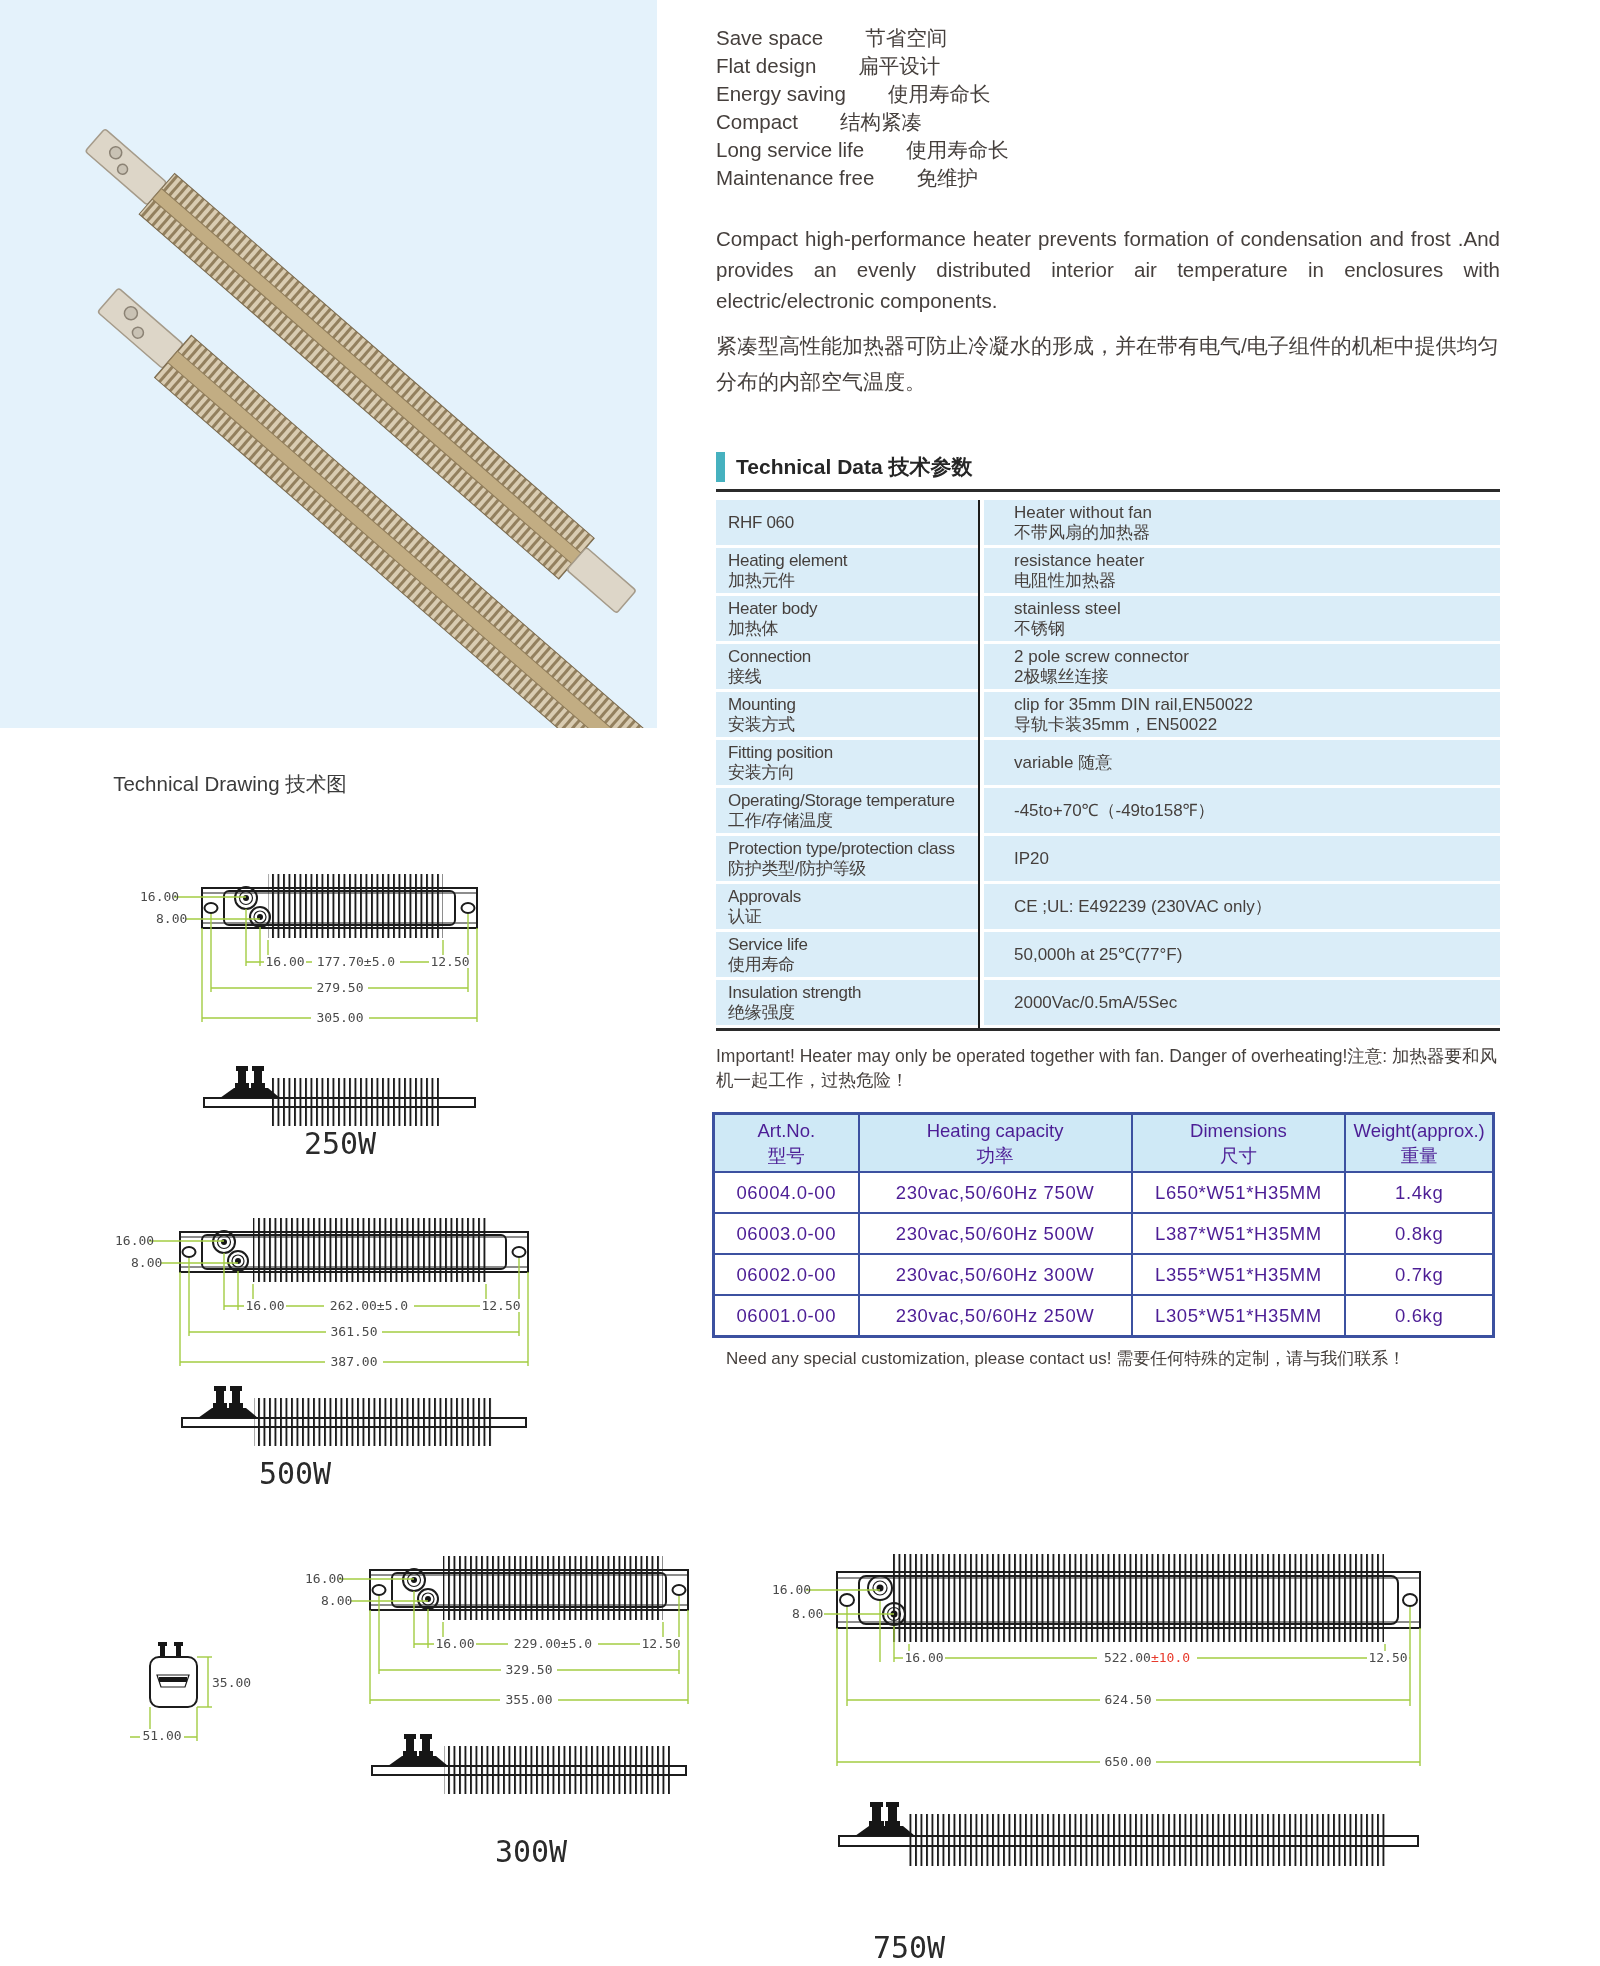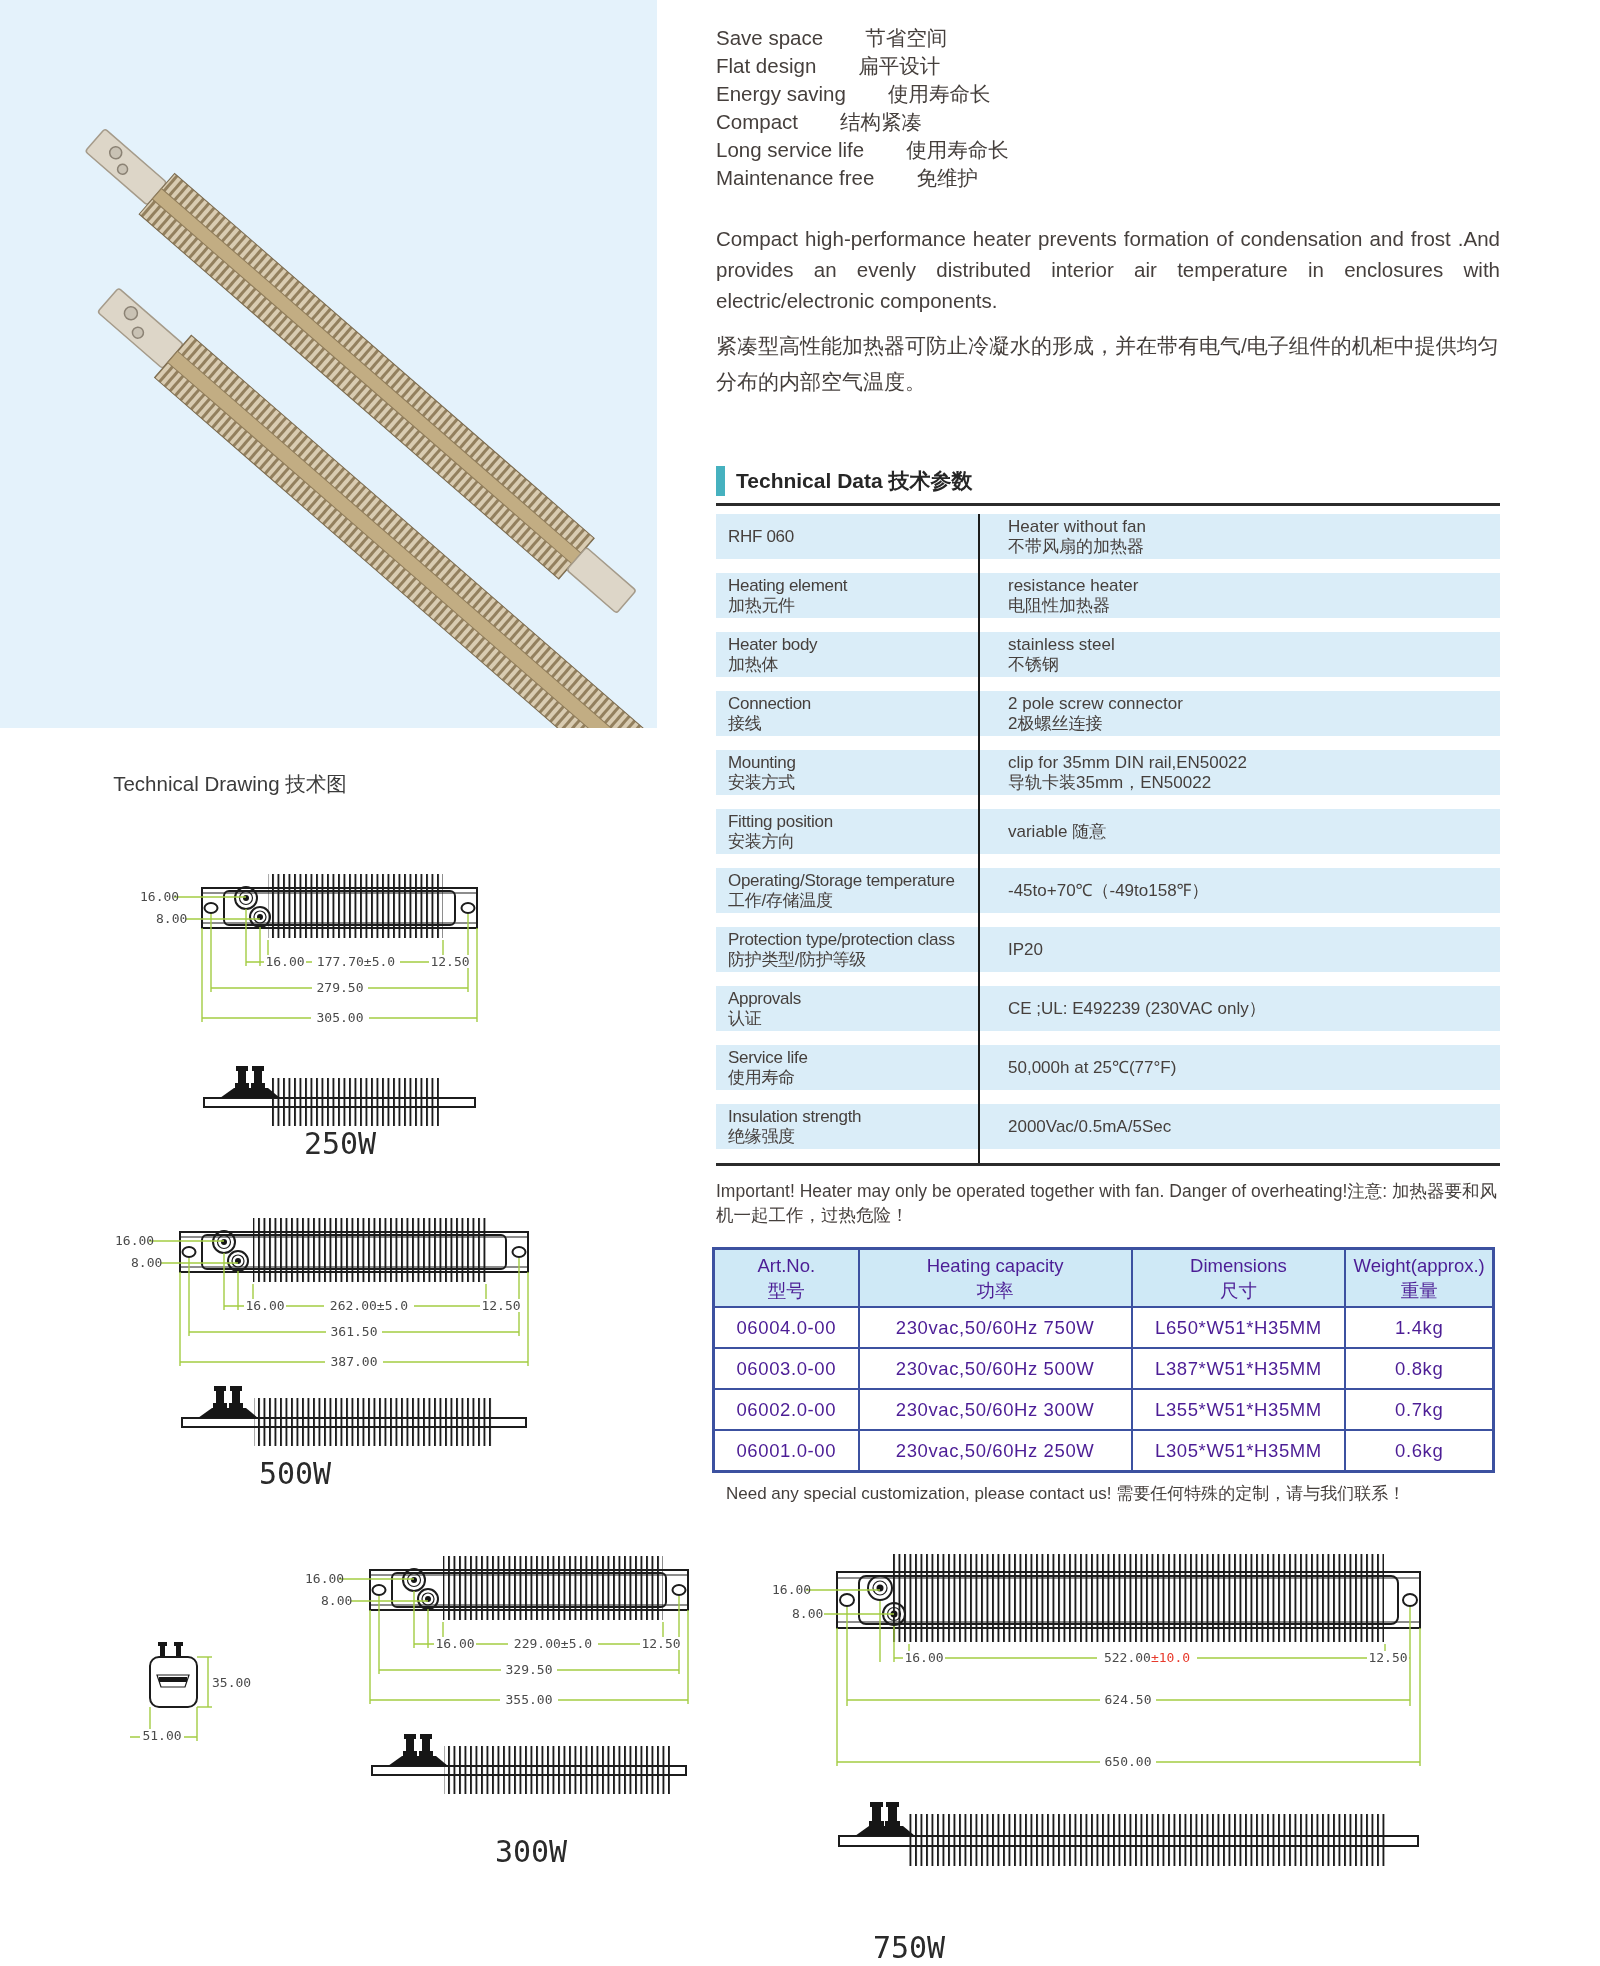--- a/index.html
+++ b/index.html
@@ -9,26 +9,26 @@
   .photo-panel{position:absolute;left:0;top:0;width:657px;height:728px;background:#e4f2fb;overflow:hidden;}
   
   .right-col{position:absolute;left:716px;top:0;width:784px;}
   .features{padding-top:24px;}
   .feature-line{font-size:20.5px;line-height:28px;white-space:nowrap;}
   .feature-cn{margin-left:42px;}
   .desc{margin-top:31px;}
   .desc-en{font-size:20.5px;line-height:31px;text-align:justify;}
   .desc-cn{font-size:21px;line-height:36px;margin-top:12px;}
   
-  .td-header{margin-top:66px;display:flex;align-items:center;gap:11px;
+  .td-header{margin-top:52px;display:flex;align-items:center;gap:11px;
              border-bottom:3px solid #2b2b2b;padding-bottom:7px;}
   .td-accent{width:9px;height:30px;background:#46b1bf;}
   .td-title{font-size:21px;font-weight:bold;color:#262626;}
   .td-table{position:relative;margin-top:8px;border-bottom:3px solid #2b2b2b;}
-  .td-row{display:flex;margin-bottom:14px;}
+  .td-row{display:flex;margin-bottom:3px;gap:6px;}
   .td-cell{background:#daedf8;min-height:42px;display:flex;flex-direction:column;
            justify-content:center;box-sizing:border-box;font-size:17px;line-height:19.5px;
            padding:3px 4px 3px 12px;}
   .td-param{width:262px;letter-spacing:-0.3px;}
   .td-param .l1{white-space:nowrap;}
   .td-value{flex:1;padding-left:30px;}
   .td-vline{position:absolute;left:262px;top:0;bottom:0;width:2px;background:#1c1c1c;}
   .note-important{margin-top:13px;font-size:17.5px;line-height:24px;}
   
   .order-table{margin-top:20px;margin-left:-4px;width:783px;border-collapse:collapse;

